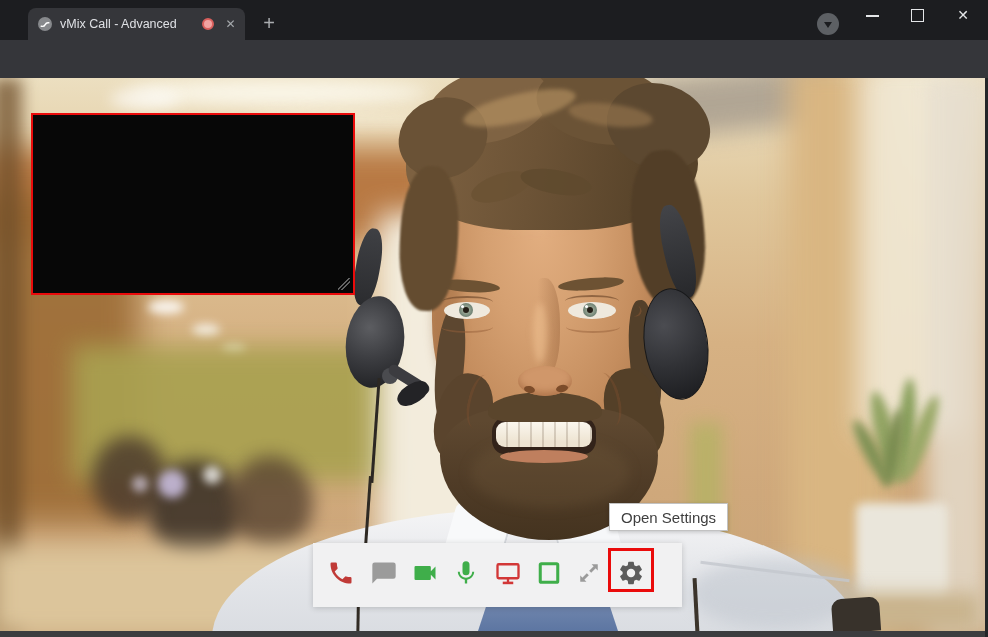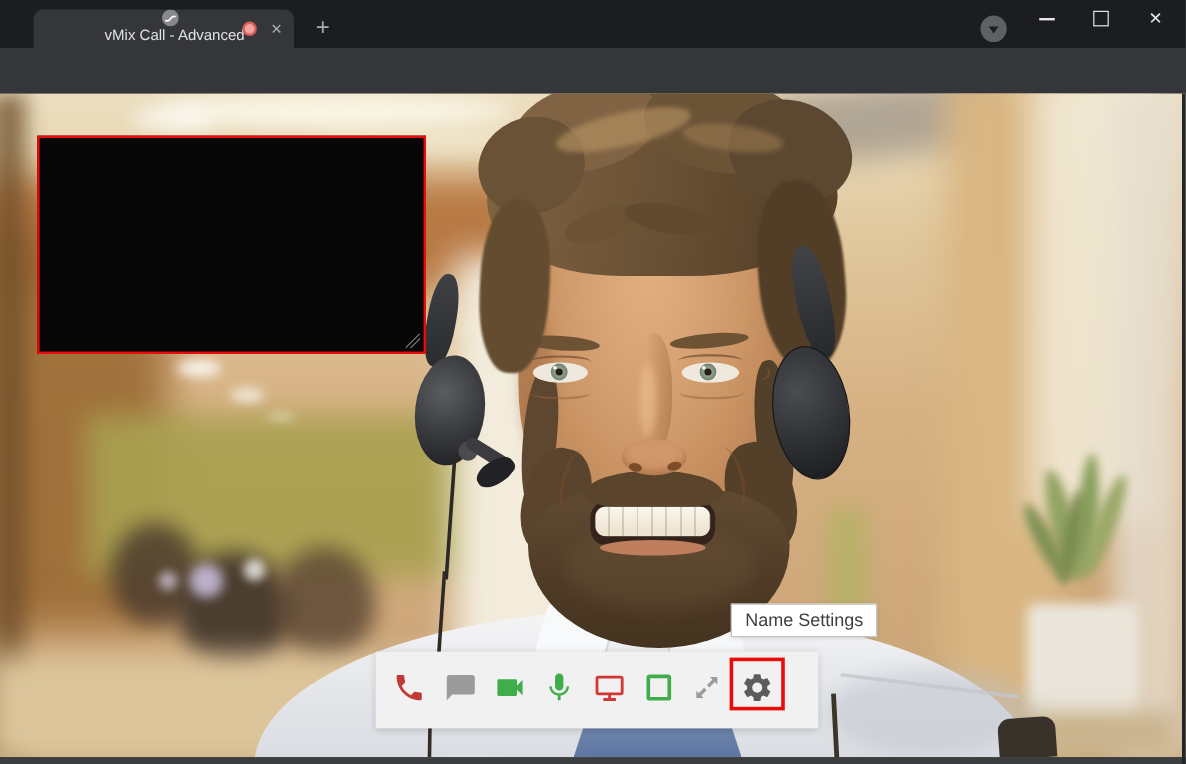--- a/index.html
+++ b/index.html
@@ -1,21 +1,21 @@
 <!DOCTYPE html>
 <html><head>
 <meta charset="utf-8">
 <style>
   html,body{margin:0;padding:0;background:#555;font-family:"Liberation Sans",sans-serif;}
   *{box-sizing:border-box;}
   #window{position:relative;width:988px;height:637px;background:#1c1d20;overflow:hidden;}
 
   
   #titlebar{position:absolute;left:0;top:0;width:988px;height:40px;background:#1c1d20;}
-  #tab{position:absolute;left:28px;top:8px;width:217px;height:32px;background:#35363a;border-radius:8px 8px 0 0;display:flex;align-items:center;padding-left:10px;flex-direction:column;}
+  #tab{position:absolute;left:28px;top:8px;width:217px;height:32px;background:#35363a;border-radius:8px 8px 0 0;display:flex;align-items:center;padding-left:10px;}
   #tab-title{margin-left:8px;font-size:12.5px;color:#dfe1e5;white-space:nowrap;overflow:hidden;text-overflow:ellipsis;max-width:120px;}
   #rec-dot{position:absolute;left:174px;top:10px;width:12px;height:12px;border-radius:50%;background:#f2a3a1;border:2px solid #d95f5c;}
   #tab-close{position:absolute;left:195px;top:9px;width:15px;height:15px;color:#a6aaad;font-size:12px;line-height:15px;text-align:center;cursor:default;}
   #new-tab{position:absolute;left:257px;top:12px;width:24px;height:24px;color:#aaadb0;font-size:20px;line-height:23px;text-align:center;font-weight:300;}
   #tab-search{position:absolute;left:817px;top:13px;width:22px;height:22px;border-radius:50%;background:#5d6064;display:flex;align-items:center;justify-content:center;}
   #tab-search .chev{width:0;height:0;border-left:4.5px solid transparent;border-right:4.5px solid transparent;border-top:6px solid #1c1d20;margin-top:1px;}
   .winbtn{position:absolute;color:#e4e6e8;text-align:center;}
   #win-min{left:866px;top:15px;width:13px;height:2px;background:#e4e6e8;}
   #win-max{left:911px;top:9px;width:13px;height:13px;border:1.5px solid #e4e6e8;}
   #win-close{left:954px;top:6px;width:18px;height:18px;font-size:14px;line-height:18px;}
@@ -323,21 +323,21 @@
           <div class="cable3"></div>
           <div class="cableR"></div>
       </div>
       <div class="chairR"></div>
     </div>
 
     <div id="preview" style="background: rgb(7, 7, 7); border-color: rgb(234, 11, 11);">
       <div class="handle"></div>
     </div>
 
-    <div id="tooltip">Name Settings</div>
+    <div id="tooltip">Open Settings</div>
 
     <div id="controls">
       <div class="ctl" style="left: 14px; color: rgb(192, 58, 55);">
         <svg viewBox="0 0 24 24">
             <path d="M6.62 10.79a15.05 15.05 0 0 0 6.59 6.59l2.2-2.2a1 1 0 0 1 1.02-.24c1.12.37 2.33.57 3.57.57a1 1 0 0 1 1 1V20a1 1 0 0 1-1 1C10.61 21 3 13.39 3 4a1 1 0 0 1 1-1h3.5a1 1 0 0 1 1 1c0 1.25.2 2.45.57 3.57a1 1 0 0 1-.25 1.02l-2.2 2.2z" fill="currentColor"></path>
           </svg>
       </div>
       <div class="ctl" style="left: 57px; color: rgb(155, 155, 155);">
         <svg viewBox="0 0 24 24">
             <path d="M20 3H4a2 2 0 0 0-2 2v16l4-4h14a2 2 0 0 0 2-2V5a2 2 0 0 0-2-2z" fill="currentColor"></path>

